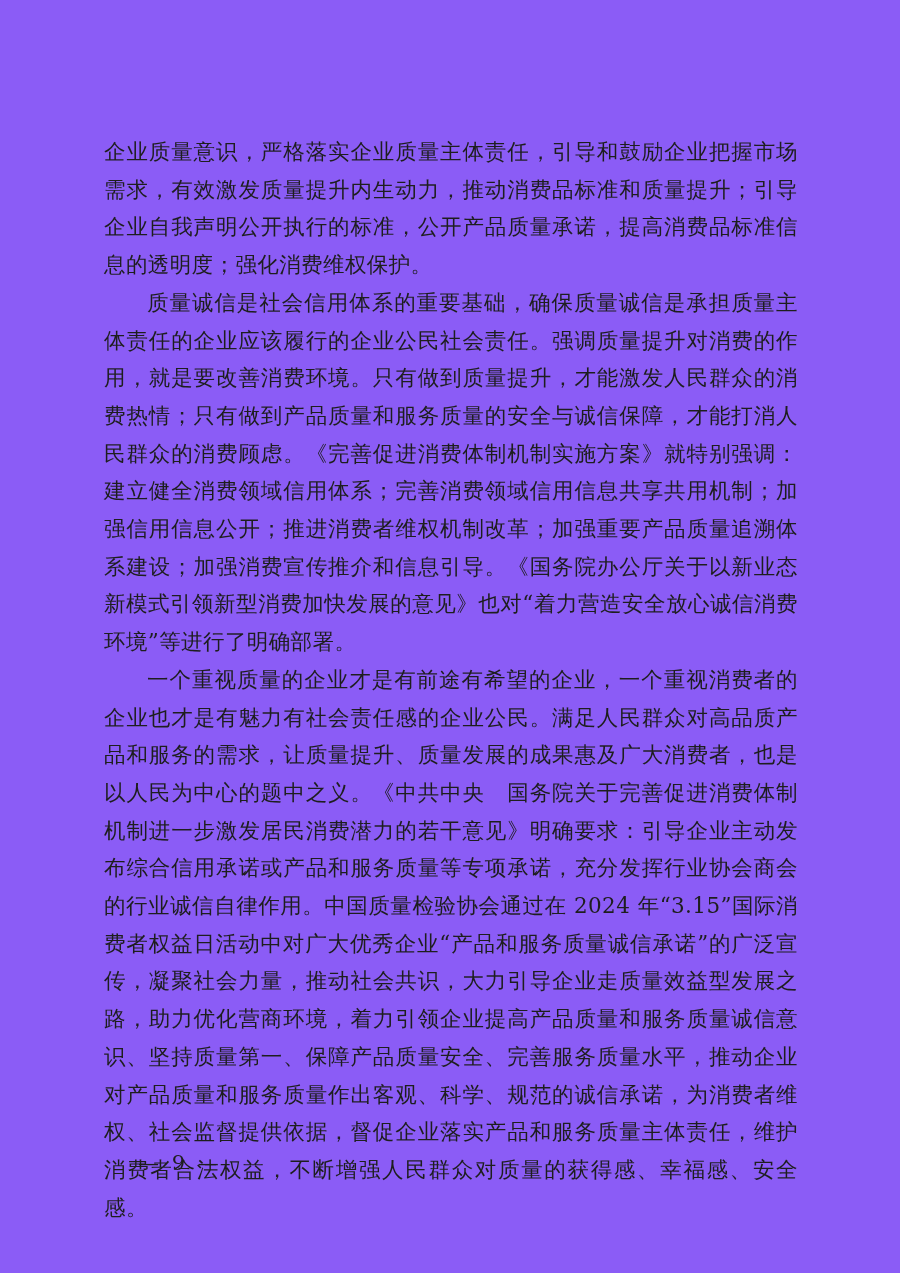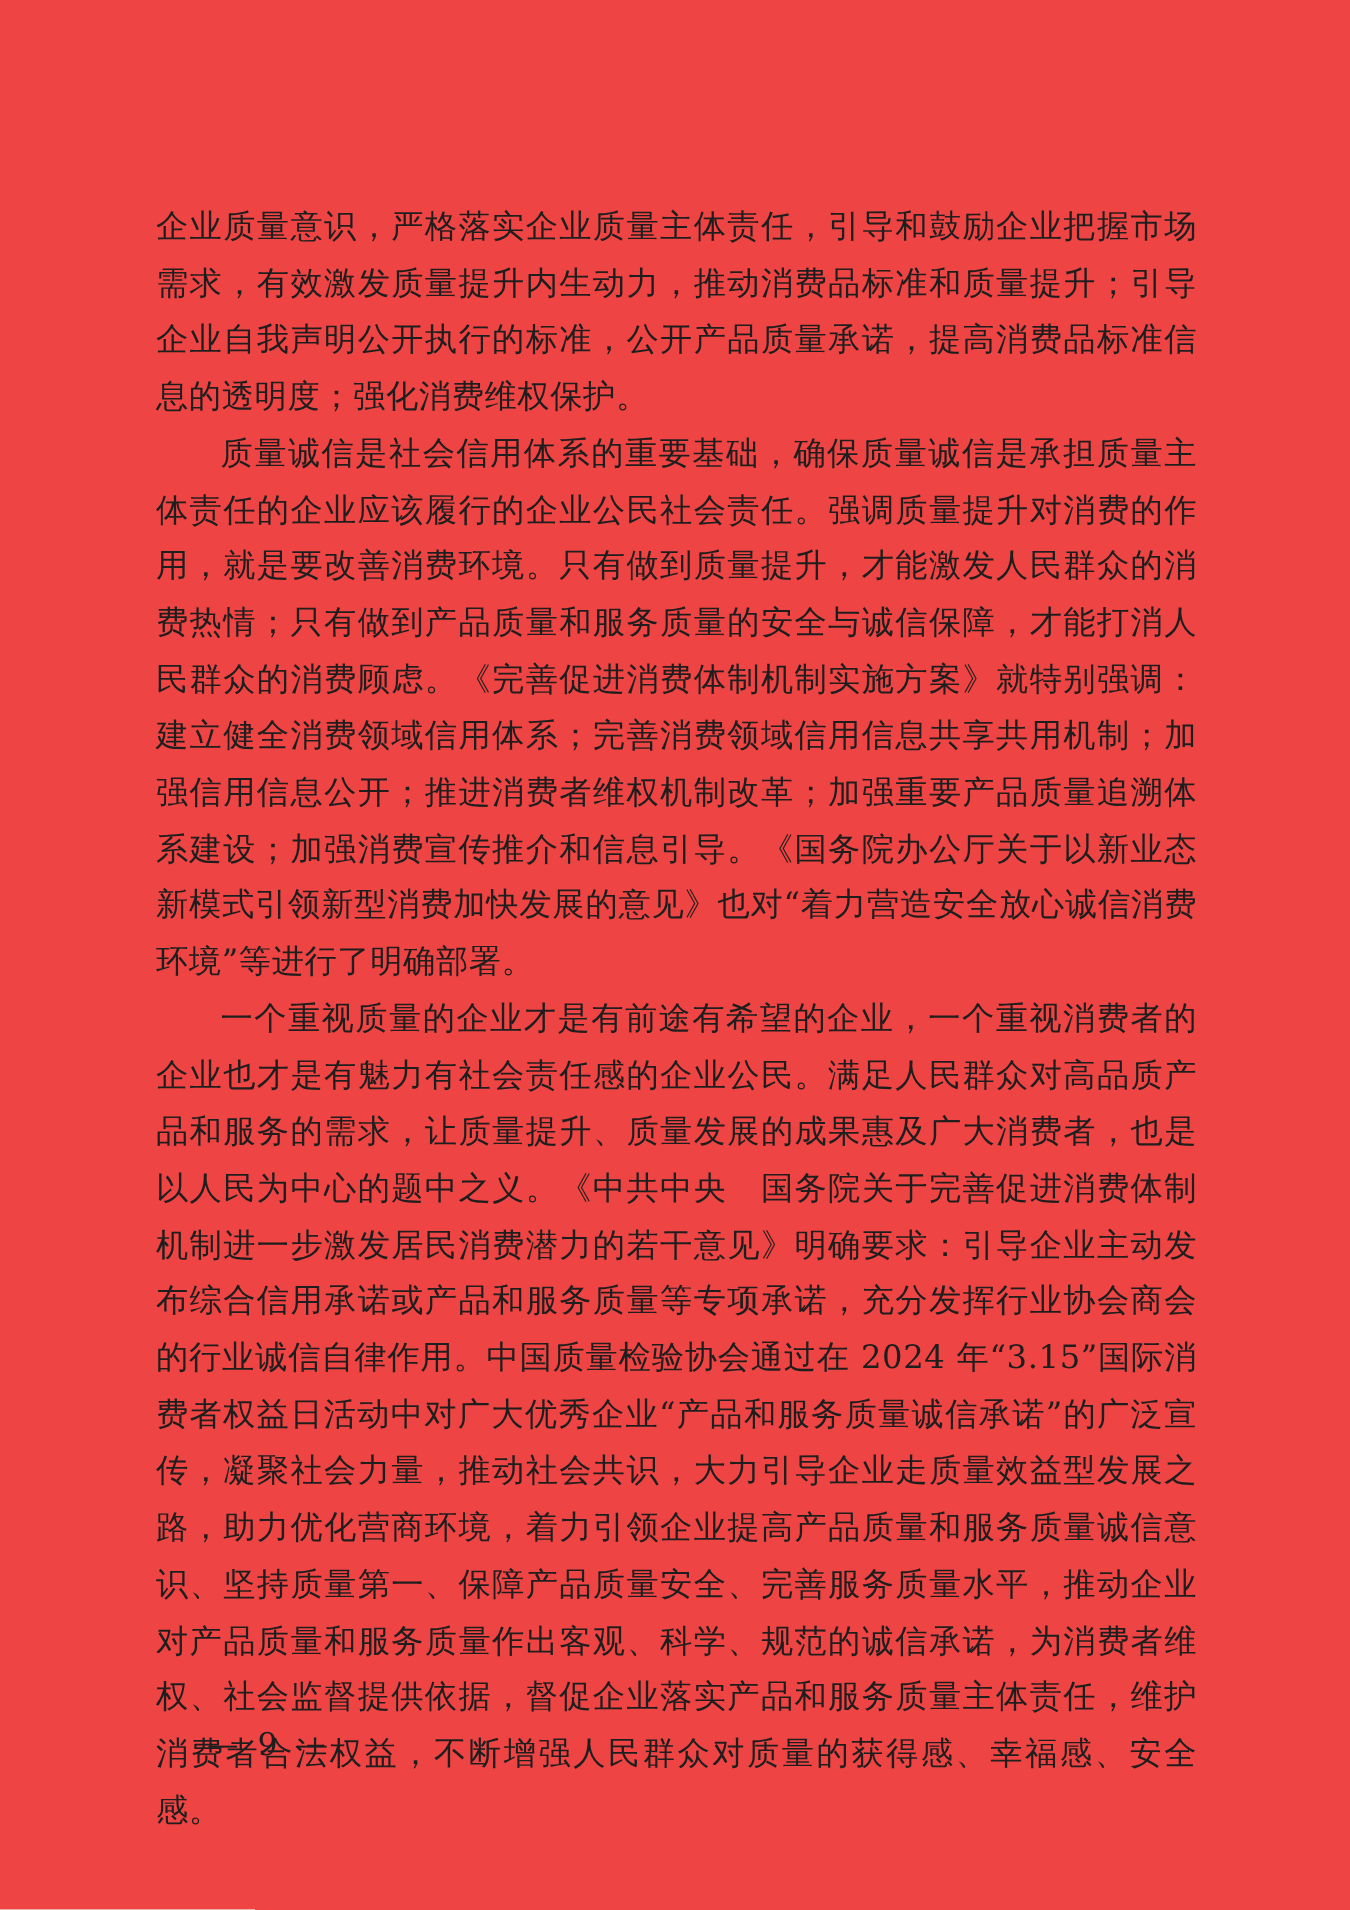--- a/index.html
+++ b/index.html
@@ -4,21 +4,21 @@
 <style>
   html, body {
     margin: 0;
     padding: 0;
     background: #ffffff;
   }
   .page {
     position: relative;
     width: 900px;
     height: 1273px;
-    background: #ef4444;
+    background: #8b5cf6;
     overflow: hidden;
     font-family: "DejaVu Serif", "Liberation Serif", serif;
     color: #1e1e1e;
     text-decoration: underline;
   }
   .doc-body {
     position: absolute;
     left: 104px;
     top: 133px;
     width: 694px;

